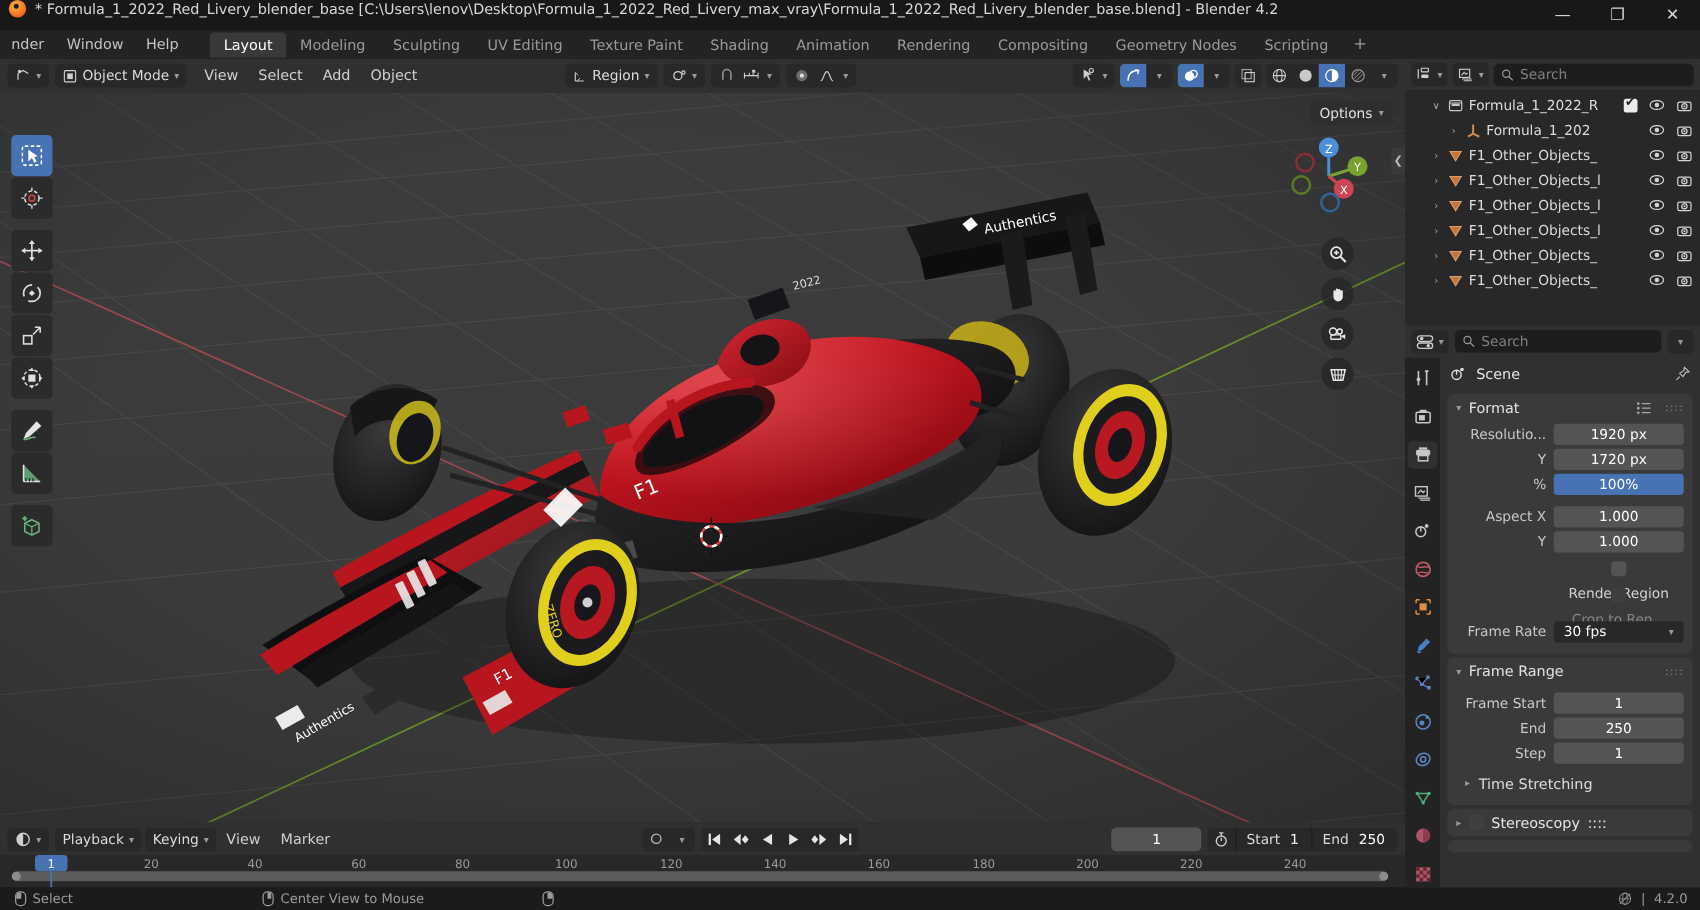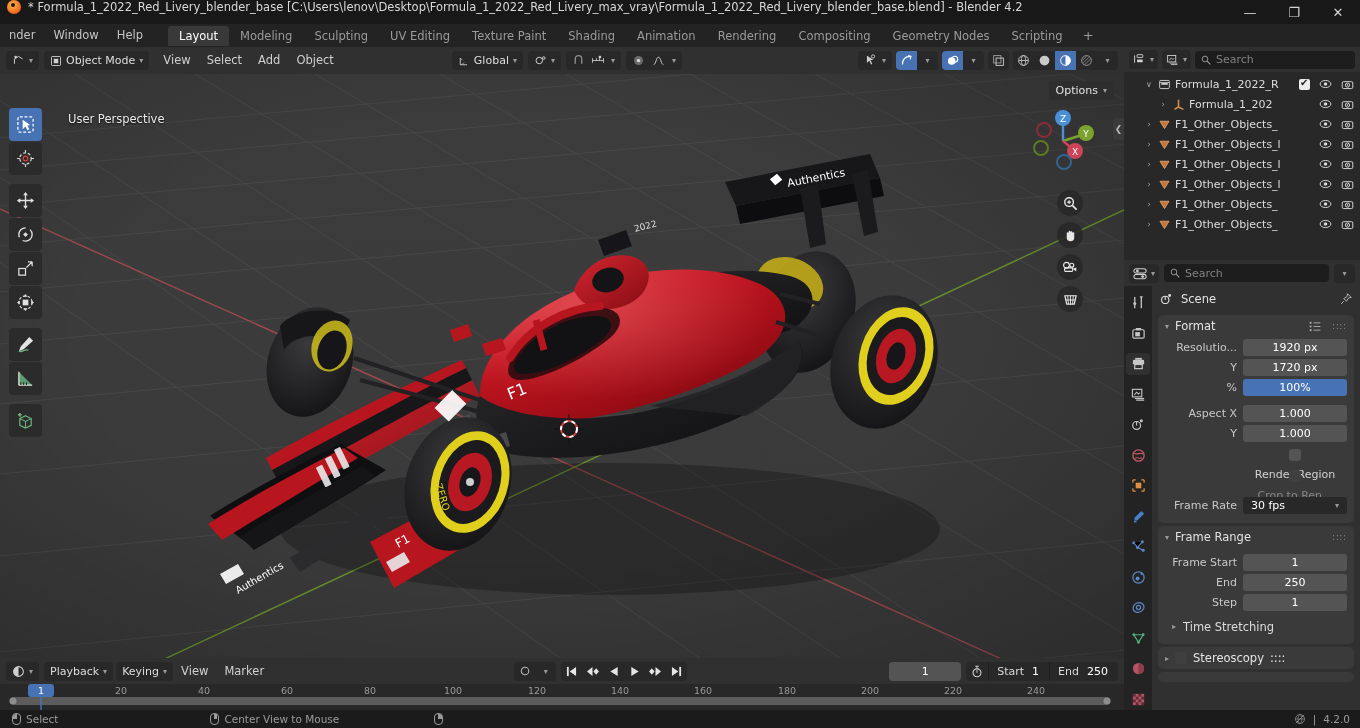--- a/index.html
+++ b/index.html
@@ -297,21 +297,21 @@
     <div class="hdr-plain">Select</div>
     <div class="hdr-plain">Add</div>
     <div class="hdr-plain">Object</div>
 
     <div style="margin-left:110px;display:flex;align-items:center;gap:5px">
       <div class="hdr-btn">
         <svg width="12" height="12" viewBox="0 0 16 16">
             <path d="M3 13 L3 4 M3 13 L12 13" stroke="#cfcfcf" stroke-width="1.2" fill="none"></path>
             <path d="M3 4 L6 7 M5 13 L8 10" stroke="#cfcfcf" stroke-width="1" fill="none"></path>
           </svg>
-        <span>Global</span>
+        <span>Region</span>
         <span class="chev">▾</span>
       </div>
       <div class="hdr-btn">
         <svg width="13" height="13" viewBox="0 0 16 16">
             <circle cx="6.5" cy="8" r="4" fill="none" stroke="#cfcfcf" stroke-width="1.2"></circle>
             <circle cx="12" cy="5" r="1.6" fill="none" stroke="#cfcfcf" stroke-width="1.2"></circle>
           </svg>
         <span class="chev">▾</span>
       </div>
       <div class="hdr-btn" style="gap:6px">
@@ -567,21 +567,20 @@
       <path d="M270 186 L288 180 L292 192 L274 198 Z" fill="#b8161f"></path>
     </svg>
 
     <svg style="position:absolute;left:554px;top:340px" width="30" height="30" viewBox="0 0 30 30">
       <circle cx="15" cy="15" r="8" fill="none" stroke="#d8443f" stroke-width="2"></circle>
       <circle cx="15" cy="15" r="8" fill="none" stroke="#ffffff" stroke-width="2" stroke-dasharray="4 4"></circle>
       <path d="M15 0 L15 5 M15 25 L15 30 M0 15 L5 15 M25 15 L30 15" stroke="#111" stroke-width="1"></path>
     </svg>
 
     <div class="vp-info">
-      <div>User Perspective</div>
     </div>
 
     <div class="toolbar-col">
       <div class="tb-grp">
         <div class="tb-btn active">
           <svg width="19" height="19" viewBox="0 0 20 20">
               <rect x="2" y="2" width="16" height="16" rx="2" fill="none" stroke="#fff" stroke-width="1.3" stroke-dasharray="3 2"></rect>
               <path d="M7 5 L7 15 L10 12 L12 16 L14 15 L12 11 L15 10.5 Z" fill="#fff"></path>
             </svg>
         </div>

